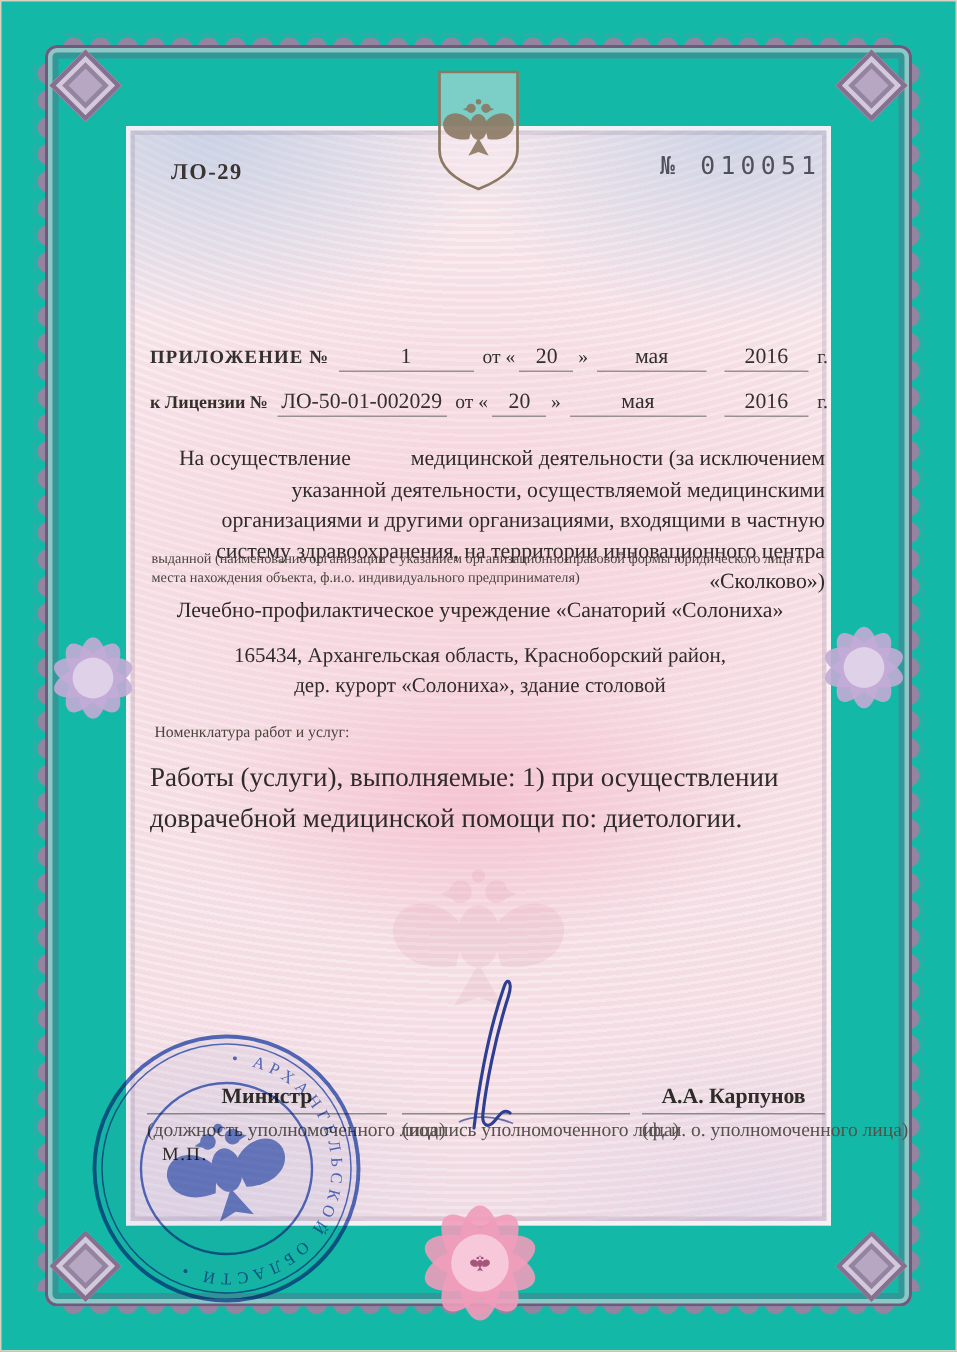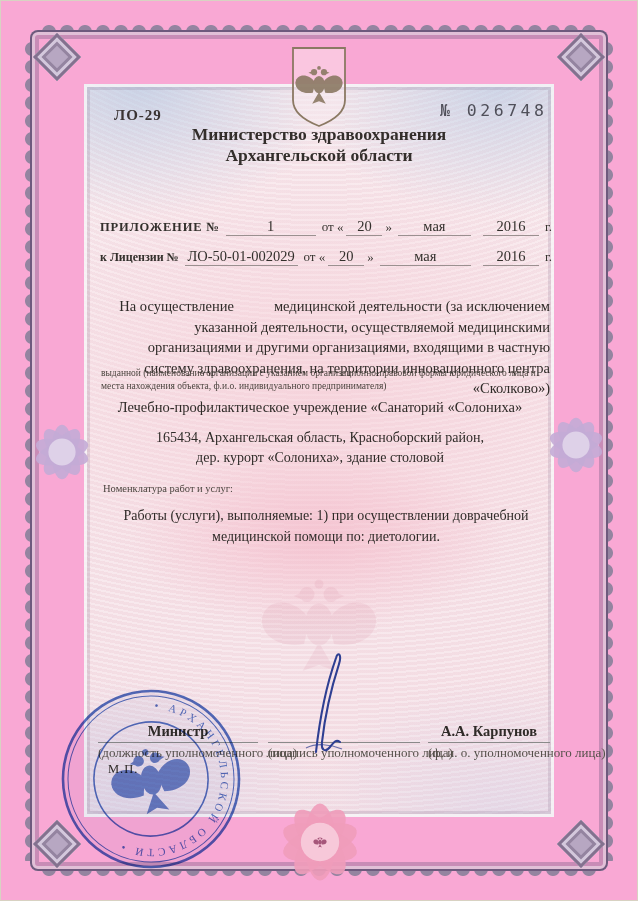--- a/index.html
+++ b/index.html
@@ -1,17 +1,17 @@
 <!DOCTYPE html>
 <html><head>
 <meta charset="utf-8">
 <style>
   html,body{margin:0;padding:0;}
   body{width:638px;height:901px;background:#e9e6dd;font-family:"Liberation Serif", serif;}
-  .page{position:relative;width:638px;height:901px;background:#f9a8d4;overflow:hidden;
+  .page{position:relative;width:638px;height:901px;background:#14b8a6;overflow:hidden;
         box-shadow:inset 0 0 0 1px #d8d2c2;}
 
   
   .frame{position:absolute;left:30px;top:30px;right:30px;bottom:30px;border-radius:8px;
     background:
       repeating-linear-gradient(45deg, rgba(255,255,255,.14) 0 3px, rgba(0,0,0,0) 3px 9px),
       repeating-linear-gradient(-45deg, rgba(84,64,98,.22) 0 2px, rgba(0,0,0,0) 2px 8px),
       linear-gradient(135deg,#a родник 0%,#a291ad 0%,#8d7a9b 28%,#bcadc6 52%,#84718f 76%,#a493b0 100%);
     box-shadow: inset 0 0 0 2px #6e5a7d, inset 0 0 0 5px rgba(255,255,255,.45), inset 0 0 0 9px rgba(110,90,125,.35);}
   .scallop{position:absolute;}
@@ -53,29 +53,29 @@
   .title{left:94px;width:450px;top:124px;text-align:center;font-size:17.5px;font-weight:bold;
          line-height:1.22;color:#332e2b;}
   .row{left:100px;width:452px;display:flex;align-items:baseline;color:#33302c;}
   .row .lbl{font-weight:bold;white-space:nowrap;}
   .r1{top:218px;} .r1 .lbl{font-size:12.5px;letter-spacing:.8px;}
   .r2{top:248px;} .r2 .lbl{font-size:12px;}
   .blank{border-bottom:1px solid #9b9090;text-align:center;font-size:14.5px;padding:0 2px;}
   .b-val{flex:1.25;margin:0 6px;}
   .b-day{width:32px;margin:0 3px;}
   .b-month{flex:1;margin:0 6px;}
-  .b-year{width:52px;margin:0 6px;}
+  .b-year{width:52px;margin:12px 6px;}
   .lit{font-size:13px;white-space:nowrap;}
   .activity{left:100px;width:450px;top:296px;font-size:14.5px;line-height:1.42;color:#2f2b28;text-align:right;}
   .gap{display:inline-block;width:40px;}
   .note{left:101px;width:444px;top:367px;font-size:9.5px;line-height:1.33;color:#4a443e;}
   .org{left:96px;width:448px;top:399px;text-align:center;font-size:14.5px;color:#2f2b28;}
   .addr{left:96px;width:448px;top:428px;text-align:center;font-size:14px;line-height:1.45;color:#2f2b28;}
   .nomen{left:103px;top:483px;font-size:10.5px;color:#4a443e;}
-  .works{left:100px;width:452px;top:505px;font-size:14px;line-height:1.5;color:#2f2b28;text-align:center;}
+  .works{left:100px;width:452px;top:505px;font-size:18px;line-height:1.5;color:#2f2b28;}
 
   
   .sig-col{position:absolute;top:713px;display:flex;flex-direction:column;}
   .sig-over{min-height:27px;display:flex;align-items:flex-end;justify-content:center;
             font-size:14.5px;color:#2f2b28;padding-bottom:2px;font-weight:bold;}
   .sig-line{border-top:1px solid #8a8a8a;height:0;}
   .sig-cap{margin-top:2px;text-align:center;font-size:13px;color:#55504a;white-space:nowrap;}
   .col1{left:98px;width:160px;} .col2{left:268px;width:152px;} .col3{left:428px;width:122px;}
   .mp{left:108px;top:762px;font-size:12.5px;color:#2f2b28;letter-spacing:1px;}
 
@@ -147,25 +147,21 @@
     <use href="#flower" x="-50" y="-50" width="100" height="100" color="#c3abd6"></use>
   </svg>
   <svg class="rosette ros-bottom" viewBox="-50 -50 100 100">
     <use href="#flower" x="-50" y="-50" width="100" height="100" color="#ef9cba"></use>
     <g color="#a6567a">
         <use href="#eagle" transform="scale(0.18)" color="#a6567a"></use>
       </g>
   </svg>
 
   <div class="abs series">ЛО-29</div>
-  <div class="abs number">№ 026748</div>
-  <div class="abs title">
-    <div>Министерство здравоохранения</div>
-    <div>Архангельской области</div>
-  </div>
+  <div class="abs number">№ 010051</div>
 
   <div class="abs row r1">
     <span class="lbl">ПРИЛОЖЕНИЕ №</span>
     <span class="blank b-val">1</span>
     <span class="lit">от «</span>
     <span class="blank b-day">20</span>
     <span class="lit">»</span>
     <span class="blank b-month">мая</span>
     <span class="blank b-year">2016</span>
     <span class="lit">г.</span>

